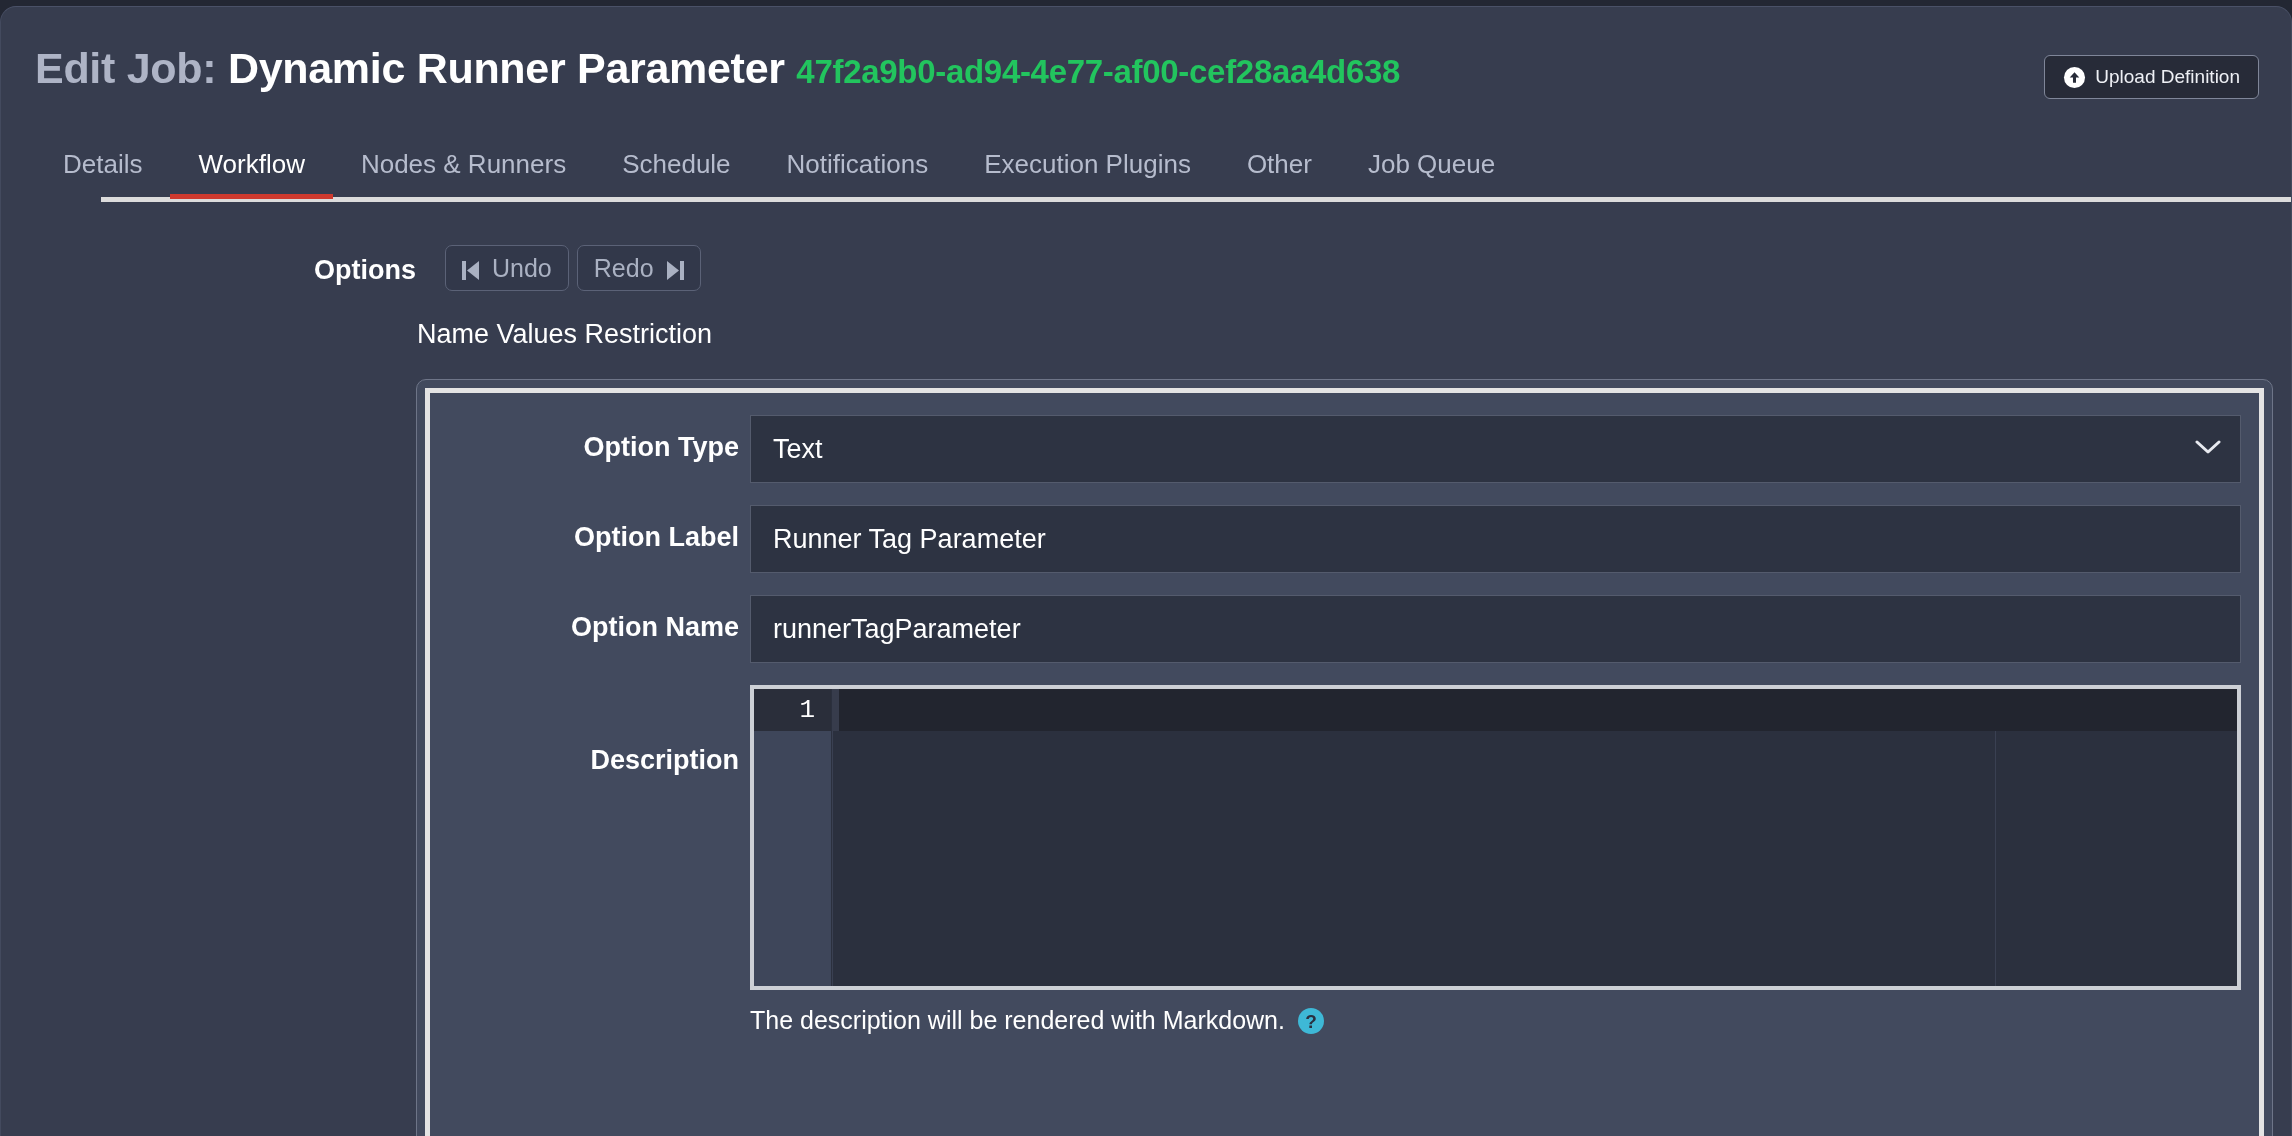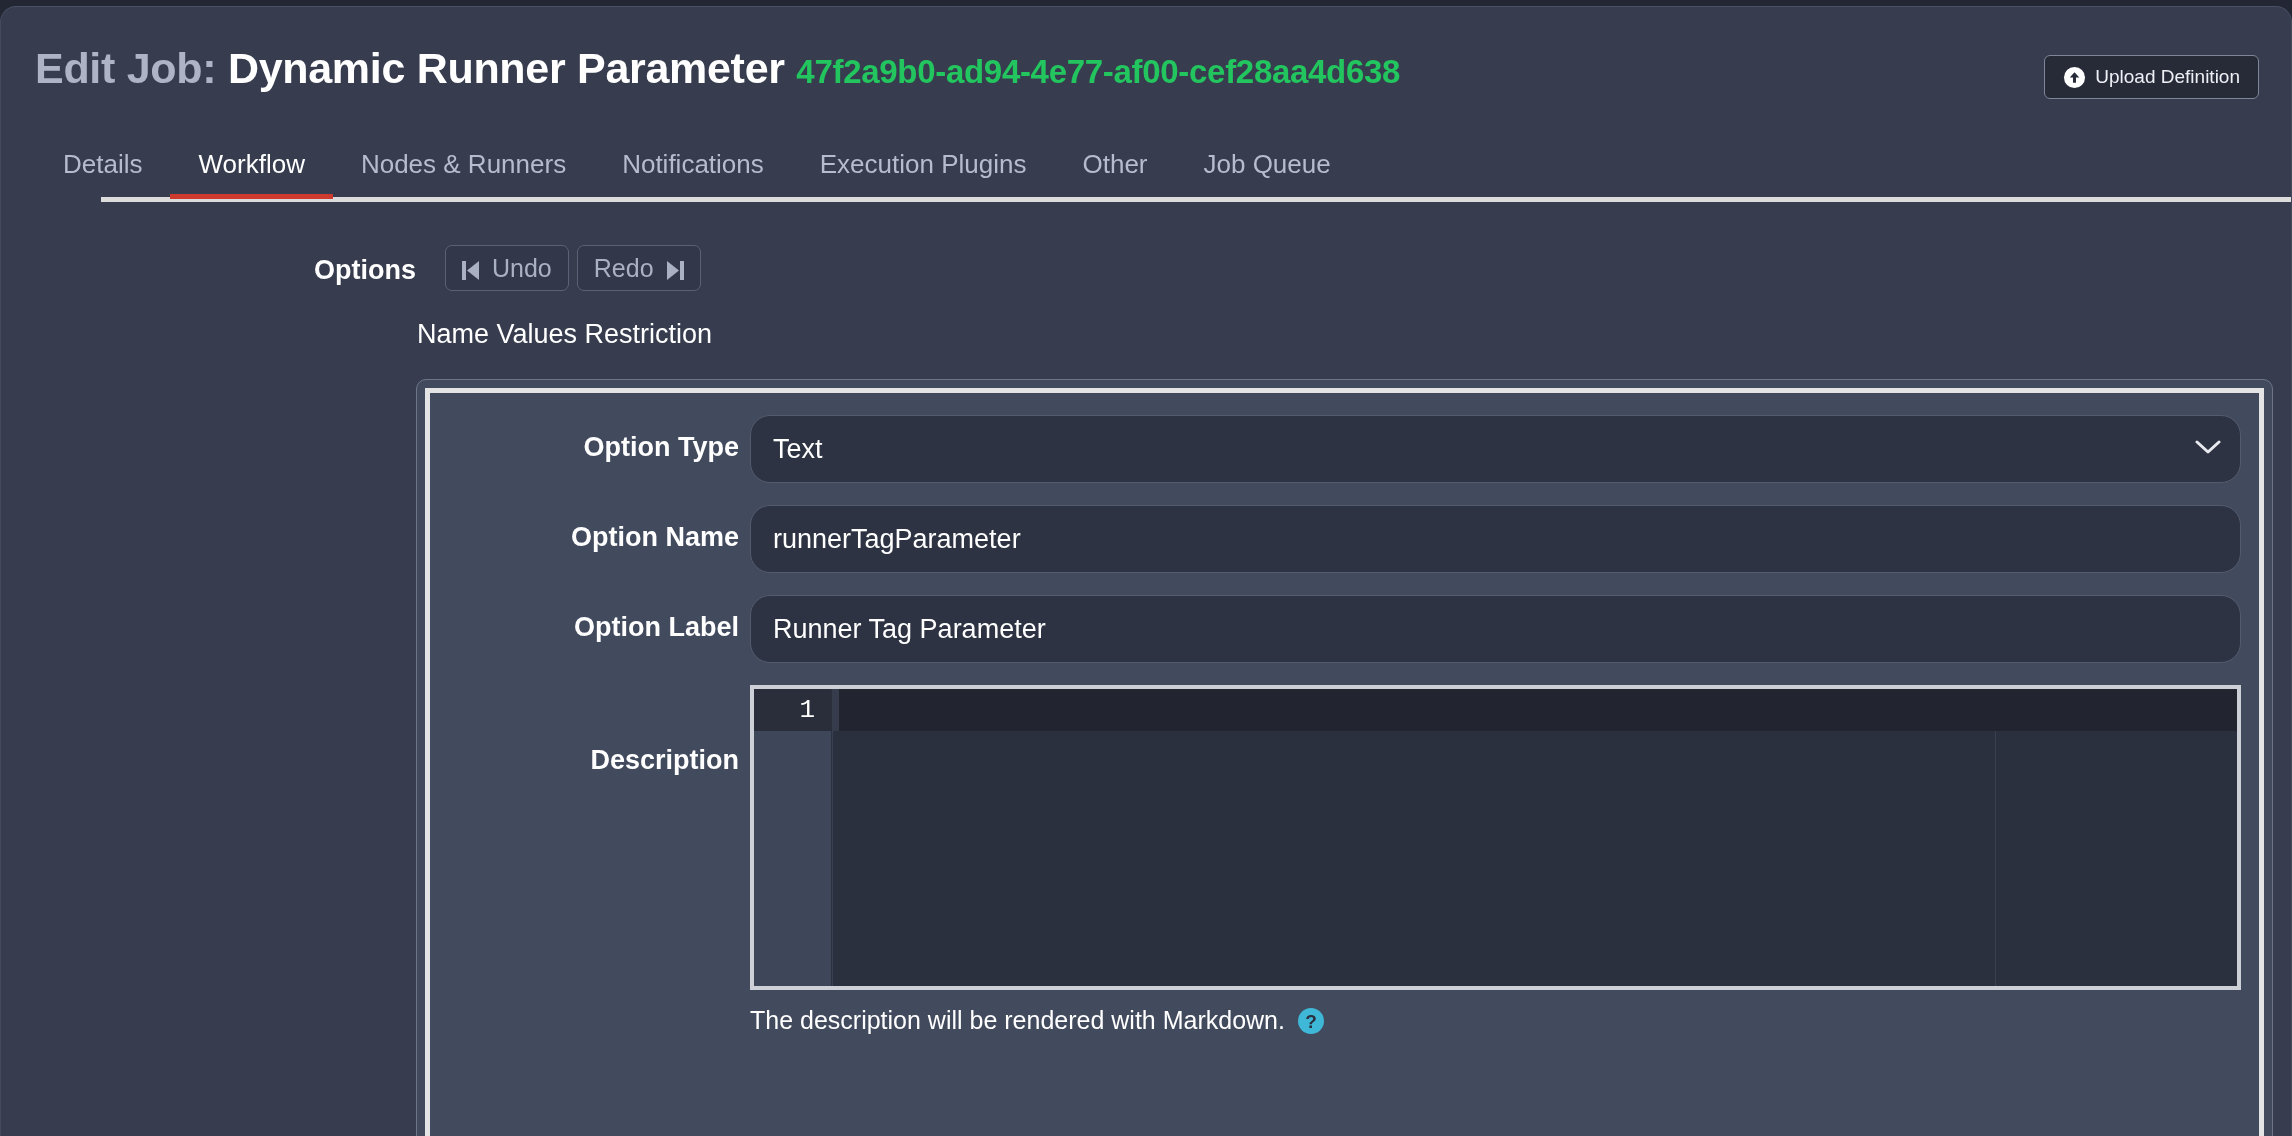--- a/index.html
+++ b/index.html
@@ -216,21 +216,21 @@
   .field-control {
     flex: 1 1 auto;
     padding-right: 18px;
   }
 
   .text-input, .select-input {
     width: 100%;
     height: 68px;
     background: #2d3342;
     border: 1px solid #545b6d;
-    border-radius: 20px;
+    border-radius: 0;
     color: #ffffff;
     font-size: 27px;
     font-family: "Liberation Sans", sans-serif;
     padding: 0 22px;
     outline: none;
   }
   .select-wrap { position: relative; width: 100%; }
   .select-chevron {
     position: absolute;
     right: 20px;
@@ -334,20 +334,23 @@
     <div class="tab-underline"></div>
     <div class="tab-list" id="tab-list">
         <div class="tab">
           <span>Details</span>
         </div>
         <div class="tab active">
           <span>Workflow</span>
         </div>
         <div class="tab">
           <span>Nodes &amp; Runners</span>
+        </div>
+        <div class="tab">
+          <span>Schedule</span>
         </div>
         <div class="tab">
           <span>Notifications</span>
         </div>
         <div class="tab">
           <span>Execution Plugins</span>
         </div>
         <div class="tab">
           <span>Other</span>
         </div>
@@ -398,30 +401,30 @@
                 <span class="select-chevron">
                   <svg viewBox="0 0 26 16" width="26" height="16">
                     <path d="M2 3 L13 13 L24 3" stroke="#e8eaf0" stroke-width="3" fill="none" stroke-linecap="round" stroke-linejoin="round"></path>
                   </svg>
                 </span>
               </div>
             </div>
           </div>
 
           <div class="field-row">
+            <div class="field-label">Option Label</div>
+            <div class="field-control">
+              <input class="text-input" value="Runner Tag Parameter" style="">
+            </div>
+          </div>
+
+          <div class="field-row">
             <div class="field-label">Option Name</div>
             <div class="field-control">
               <input class="text-input" value="runnerTagParameter" style="">
-            </div>
-          </div>
-
-          <div class="field-row">
-            <div class="field-label">Option Label</div>
-            <div class="field-control">
-              <input class="text-input" value="Runner Tag Parameter" style="">
             </div>
           </div>
 
           <div class="field-row">
             <div class="field-label desc-label">Description</div>
             <div class="field-control">
               <div class="code-editor">
                 <div class="editor-gutter">
                   <div class="gutter-line-active">1</div>
                 </div>

